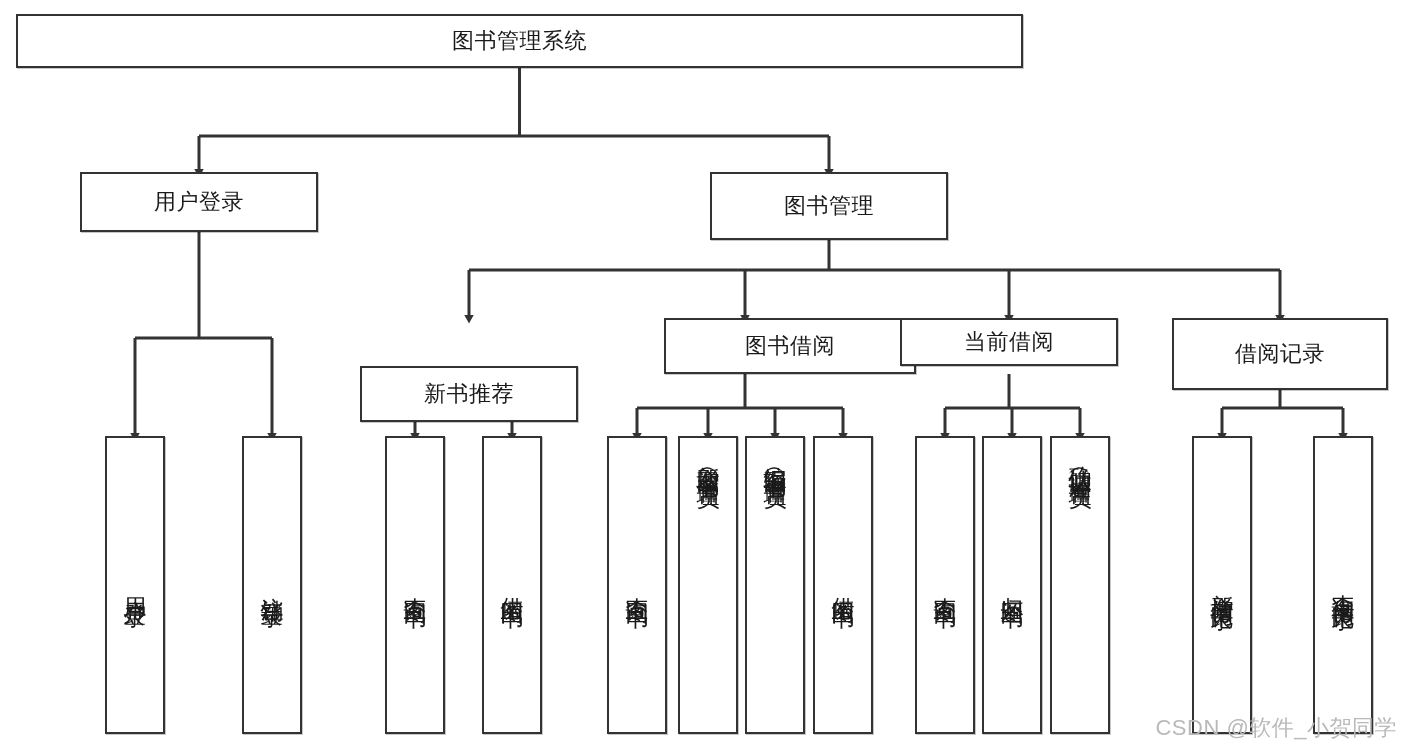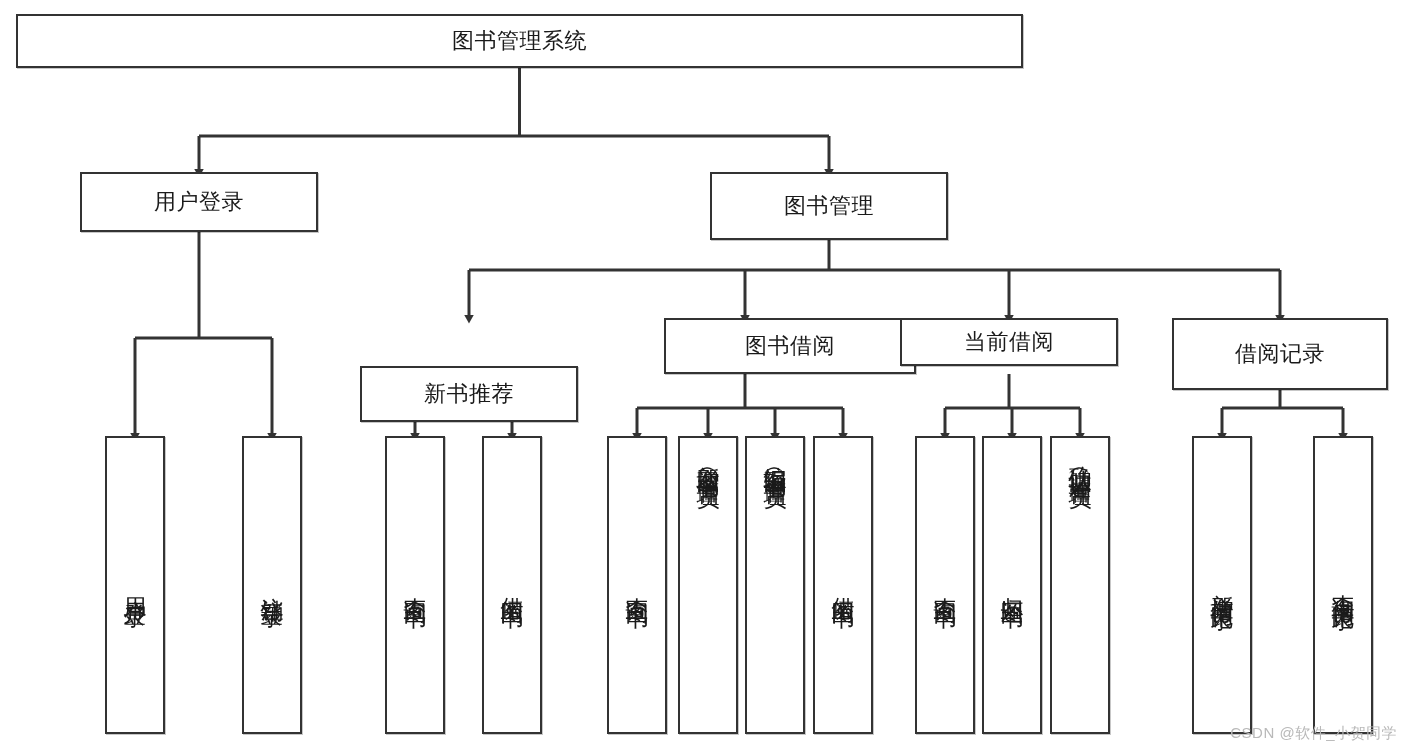--- a/index.html
+++ b/index.html
@@ -59,21 +59,21 @@
     white-space: nowrap;
   }
   .node-box.vertical.center-text {
     align-items: center;
     padding-top: 0;
   }
   #watermark {
     position: absolute;
     right: 8px;
     bottom: 4px;
-    font-size: 15px;
+    font-size: 22px;
     color: #b9b9b9;
     letter-spacing: 0.5px;
     white-space: nowrap;
     pointer-events: none;
     font-family: "Liberation Sans", "DejaVu Sans", sans-serif;
   }
 </style>
 </head>
 <body>
 

